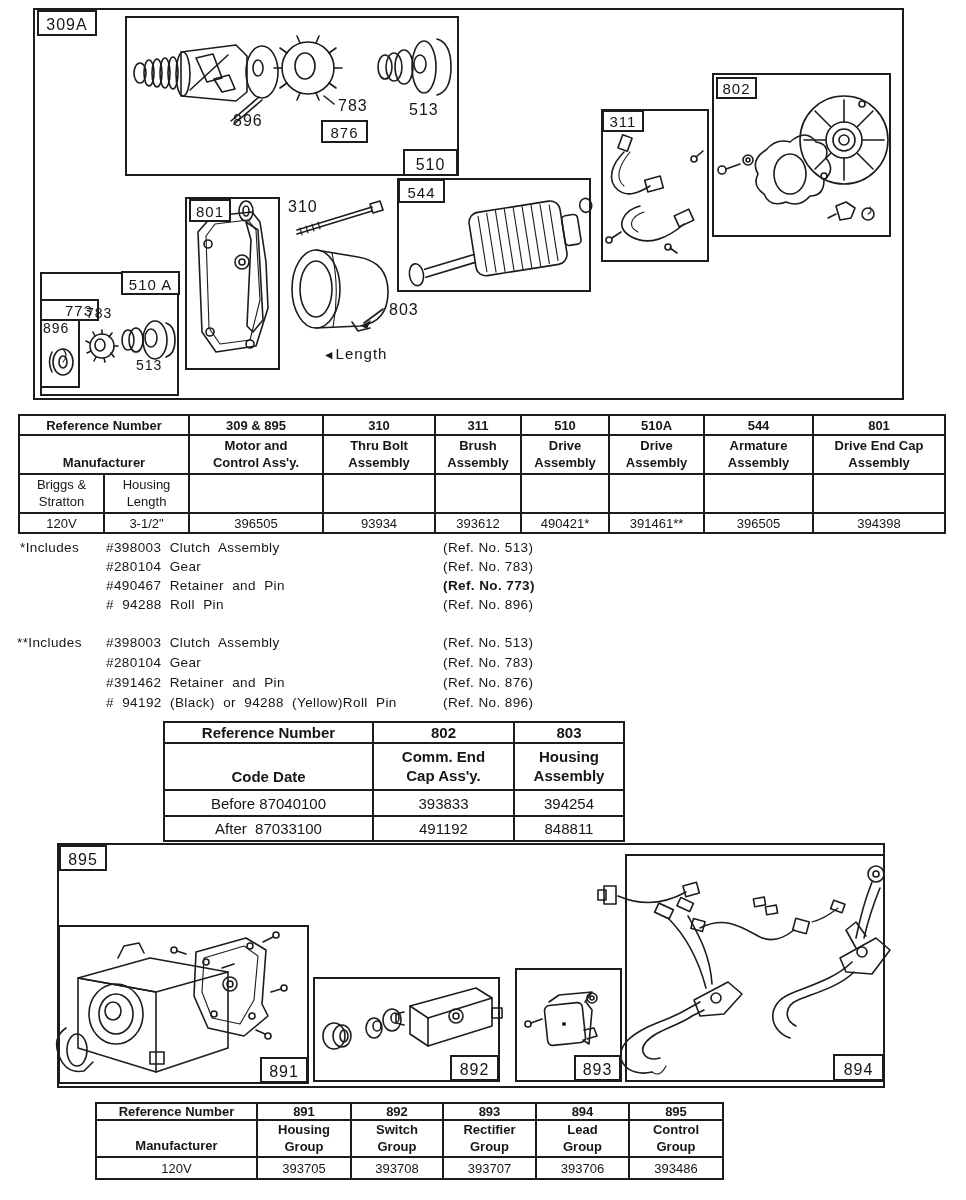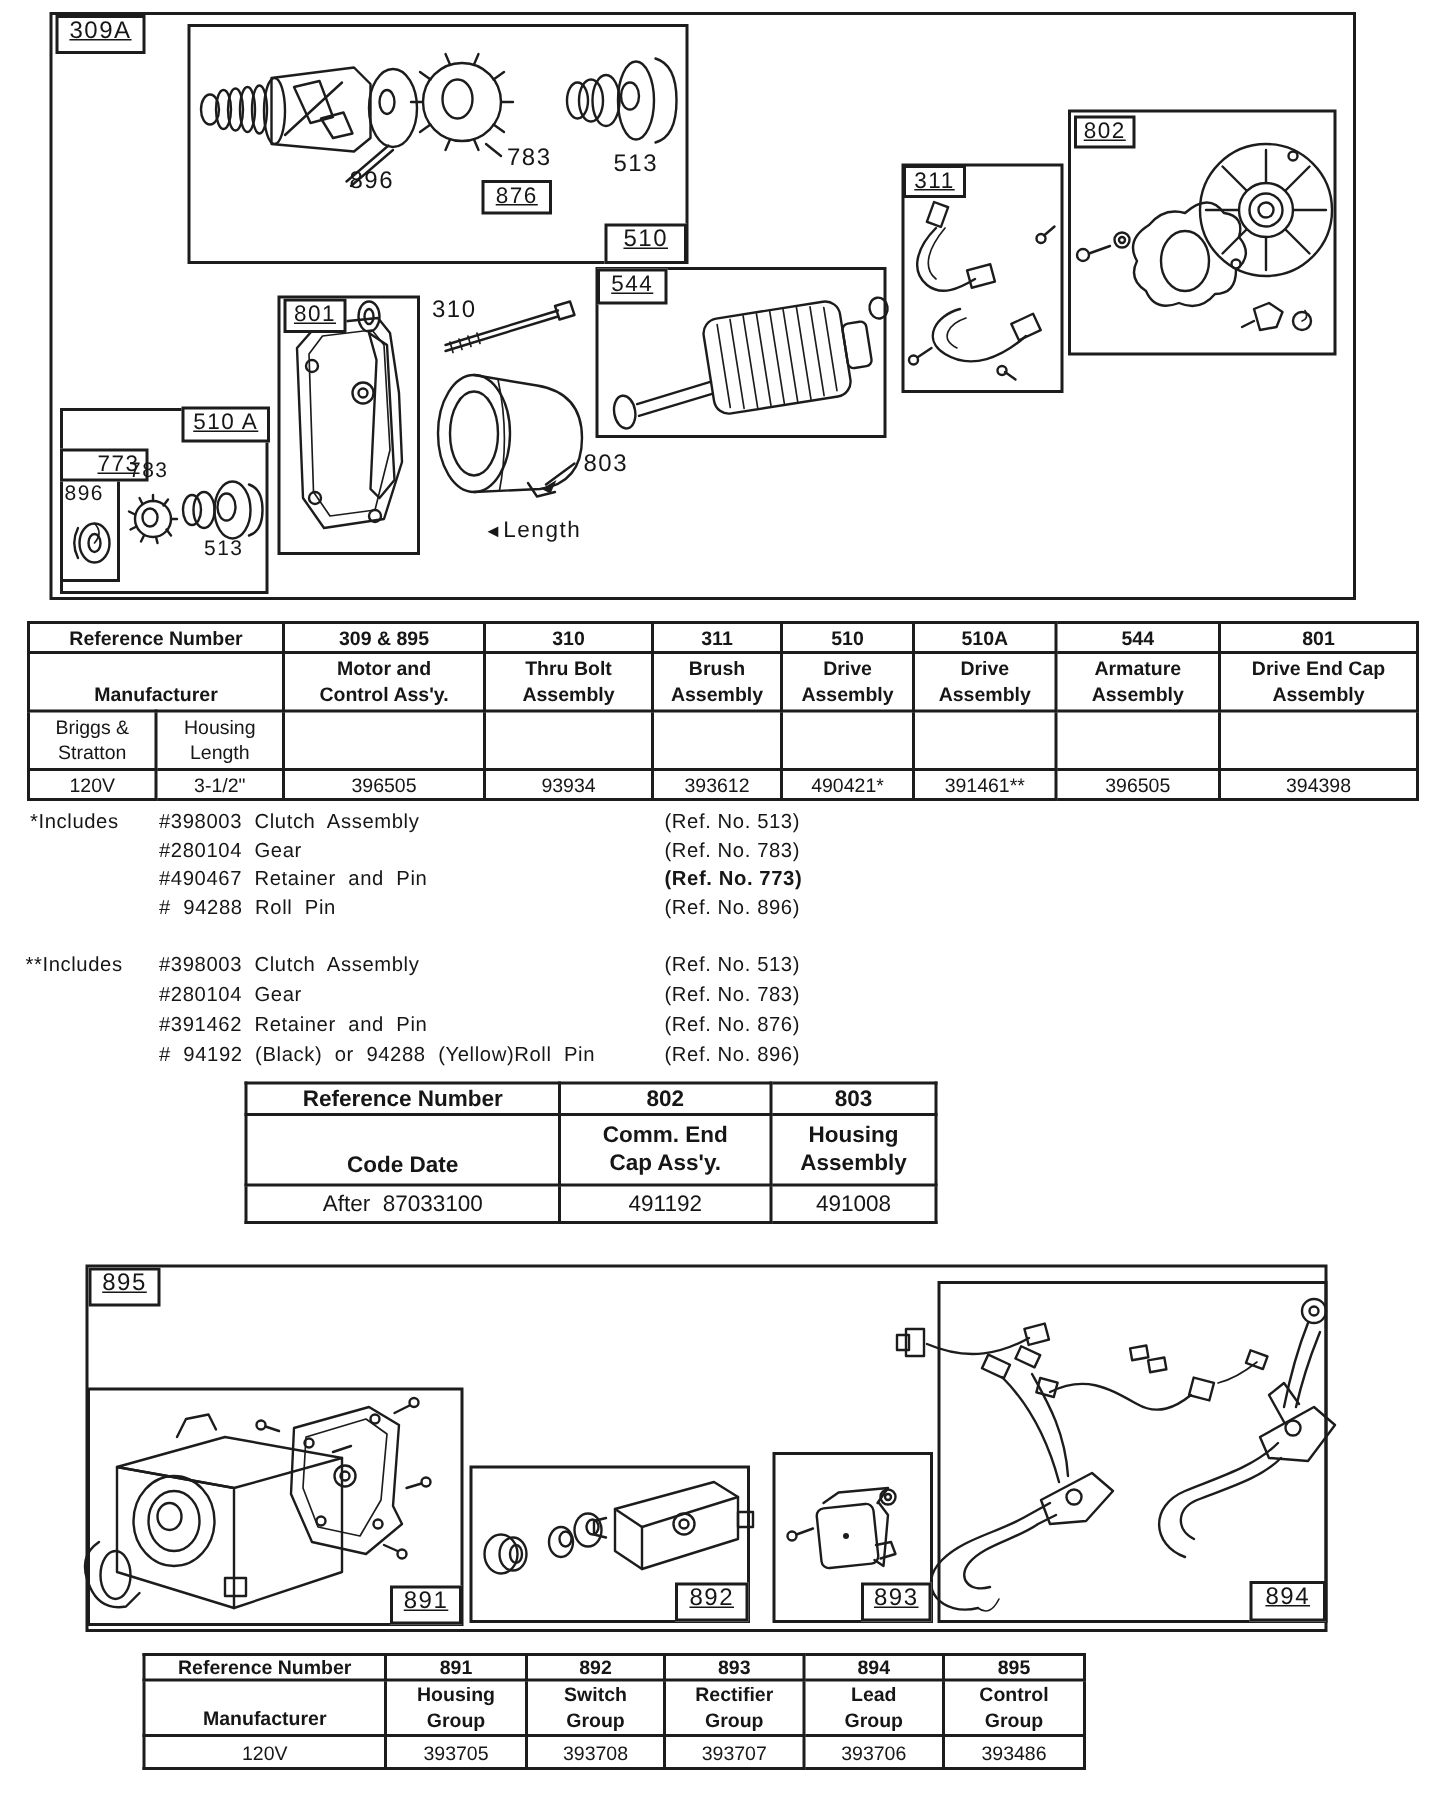--- a/index.html
+++ b/index.html
@@ -9,22 +9,22 @@
     font-family:"Liberation Sans", sans-serif;color:#161616;
   }
   svg.art{position:absolute;left:0;pointer-events:none;}
   svg.art *{stroke:#1c1c1c;fill:none;stroke-width:1.6;stroke-linecap:round;stroke-linejoin:round;}
   svg.art .fill{fill:#1c1c1c;stroke:none;}
   svg.art .thick{stroke-width:2.2;}
   svg.art .thin{stroke-width:1.1;}
   .box{position:absolute;border:2px solid #1c1c1c;background:transparent;}
   .lblbox{
     position:absolute;border:2px solid #1c1c1c;background:#ffffff;
-    display:flex;align-items:flex-start;justify-content:center;
-    font-size:15px;font-weight:500;letter-spacing:1px;z-index:5;text-decoration:underline;
+    display:flex;align-items:flex-end;justify-content:center;
+    font-size:15px;font-weight:500;letter-spacing:1px;z-index:5;
   }
   .flabel{position:absolute;font-size:16px;font-weight:500;letter-spacing:1px;z-index:5;white-space:pre;}
   .sm{font-size:14px;}
   table.ptab{position:absolute;border-collapse:collapse;table-layout:fixed;background:#fff;z-index:4;}
   table.ptab td{
     border:2px solid #1c1c1c;text-align:center;vertical-align:middle;
     padding:0 2px;overflow:hidden;white-space:pre;
   }
   table.ptab td.b{font-weight:bold;}
   table.ptab td.bot{vertical-align:bottom;padding-bottom:2px;}
@@ -341,24 +341,29 @@
         <tr style="height:21px">
       <td class="b">Reference Number</td>
       <td class="b">802</td>
       <td class="b">803</td>
     </tr>
     <tr style="height:47px" class="two">
       <td class="b bot">Code Date</td>
       <td class="b"><div>Comm. End</div><div>Cap Ass'y.</div></td>
       <td class="b"><div>Housing</div><div>Assembly</div></td>
     </tr>
+    <tr style="height:26px">
+      <td>Before 87040100</td>
+      <td>393833</td>
+      <td>394254</td>
+    </tr>
     <tr style="height:25px">
       <td>After  87033100</td>
       <td>491192</td>
-      <td>491008</td>
+      <td>848811</td>
     </tr>
   </tbody>
     </table>
 
   <svg class="art" style="top:840px" width="966" height="250" viewBox="0 840 966 250">
 
     <g>
       <path d="M78,978 L150,958 L228,972 L156,992 Z"></path>
       <path d="M78,978 L78,1048 L156,1072 L156,992 Z"></path>
       <path d="M156,1072 L228,1048 L228,972"></path>

